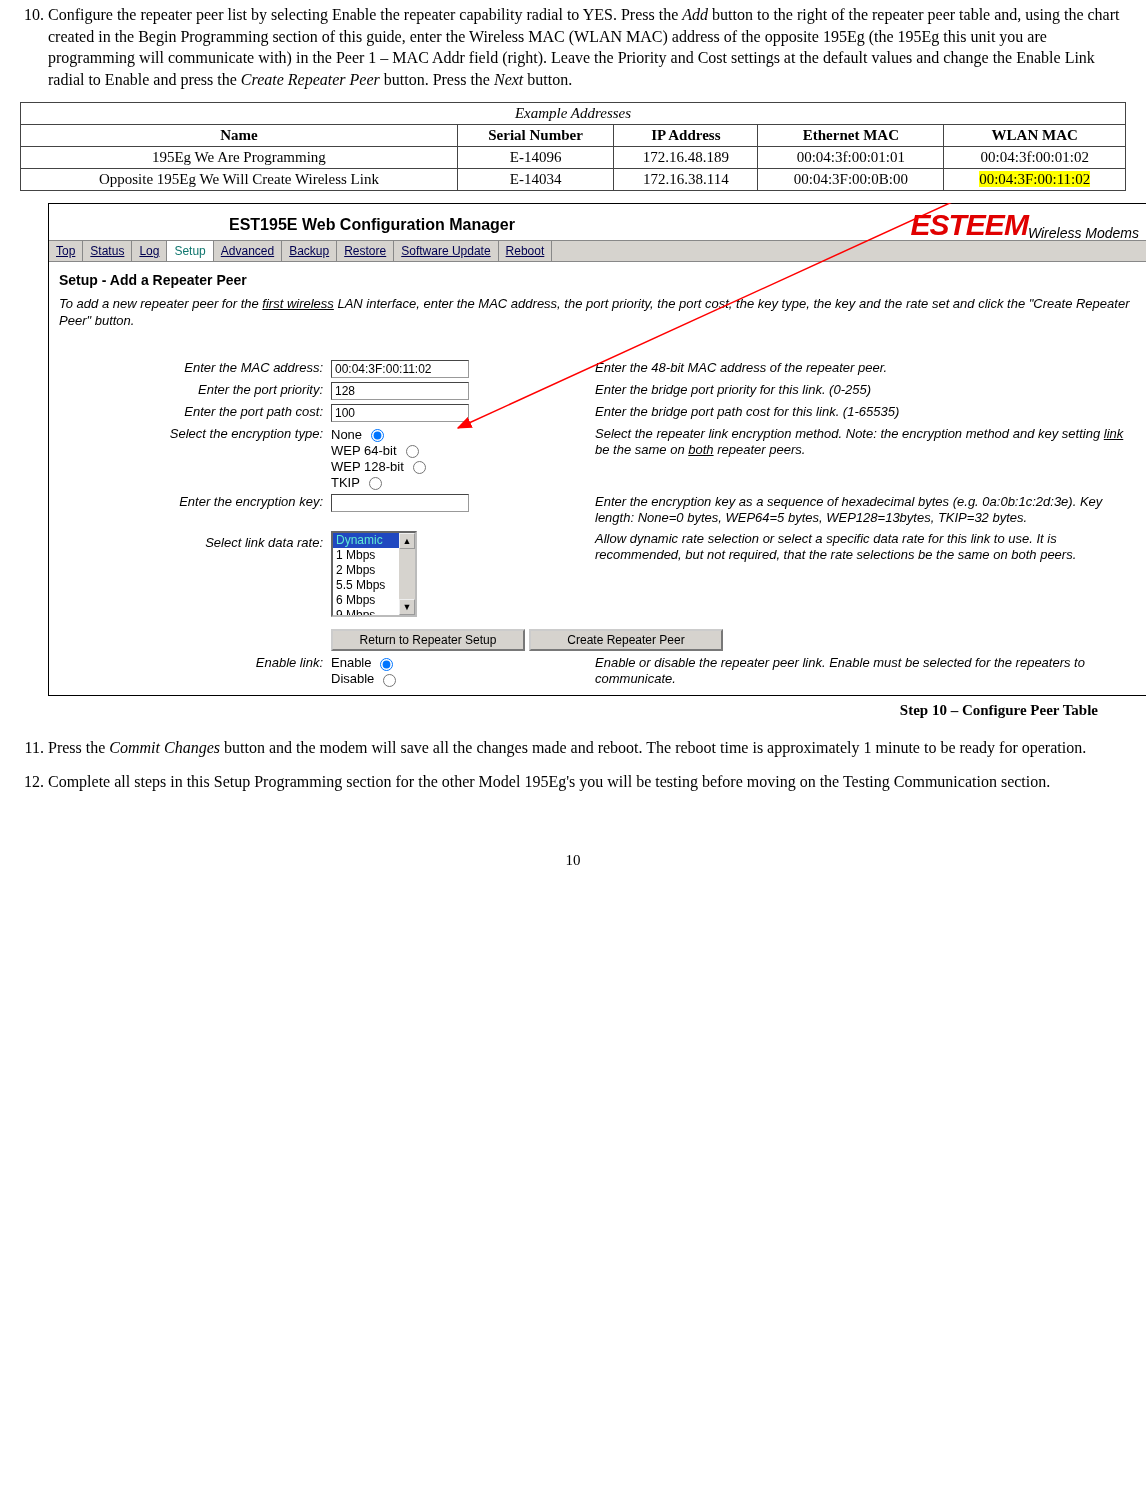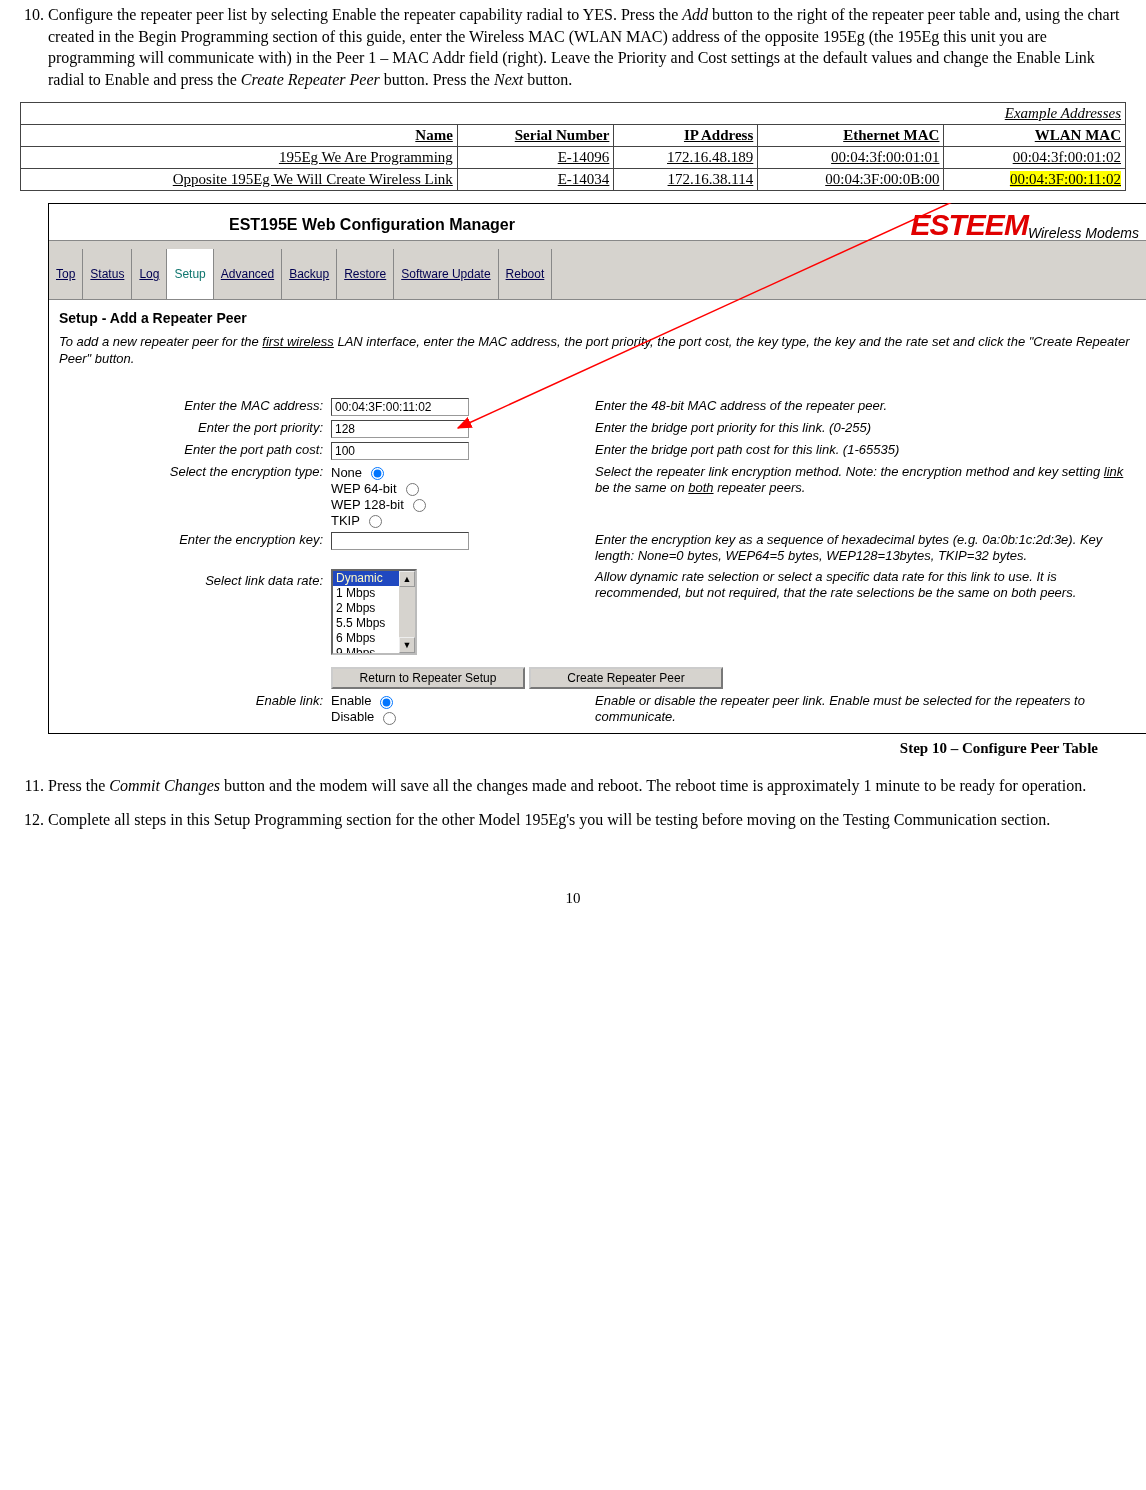--- a/index.html
+++ b/index.html
@@ -17,24 +17,23 @@
   .b { font-weight: normal; }
   .i { font-style: italic; }
   table.addr {
     border-collapse: collapse;
     width: 100%;
     margin: 4px 0 12px 0;
     font-size: 15px;
   }
   table.addr td, table.addr th {
     border: 1px solid #444;
-    text-align: right;
+    text-align: center;
     padding: 2px 4px;
     vertical-align: top;
-    text-decoration: underline;
   }
   table.addr th { font-weight: bold; background: #fff; }
   .addr-title td { font-style: italic; font-weight: normal; }
   .hl { background: #ffff00; }
   .fig-wrap { position: relative; margin: 0 0 6px 28px; }
   .config {
     border: 1px solid #000;
     font-family: Arial, sans-serif;
     font-size: 13px;
     background: #fff;
@@ -58,26 +57,25 @@
   }
   .logo-sub { font-size: 14px; color: #000; font-style: italic; margin-top: -2px; }
   .cfg-tabs {
     display: flex;
     border-top: 1px solid #888;
     border-bottom: 1px solid #888;
     background: #d6d3ce;
     font-size: 12px;
   }
   .cfg-tabs span {
-    padding: 18px 7px;
+    padding: 3px 7px;
     border-right: 1px solid #888;
     text-decoration: underline;
     color: #000050;
     cursor: pointer;
-    margin-top: 8px;
   }
   .cfg-tabs span.active {
     background: #fff;
     text-decoration: none;
     color: #0f766e;
   }
   .cfg-body { padding: 8px 10px 6px 10px; }
   .sec-title { font-weight: bold; font-size: 14px; margin: 2px 0 8px 0; }
   .sec-desc { font-style: italic; font-size: 13px; margin-bottom: 28px; line-height: 1.3; }
   .sec-desc .u { text-decoration: underline; }
@@ -101,21 +99,21 @@
     width: 82px;
     height: 82px;
     overflow: hidden;
     position: relative;
     font-style: normal;
     background: #fff;
     display: flex;
   }
   .list-box .opts { flex: 1; font-size: 12px; line-height: 1.25; }
   .list-box .opts div { padding: 0 3px; }
-  .list-box .opts div.sel { background: #2048c0; color: #fef9c3; }
+  .list-box .opts div.sel { background: #2048c0; color: #5eead4; }
   .list-box .sbar {
     width: 16px;
     background: #d6d3ce;
     display: flex;
     flex-direction: column;
     justify-content: space-between;
     font-size: 9px;
     text-align: center;
   }
   .list-box .sbar button {

